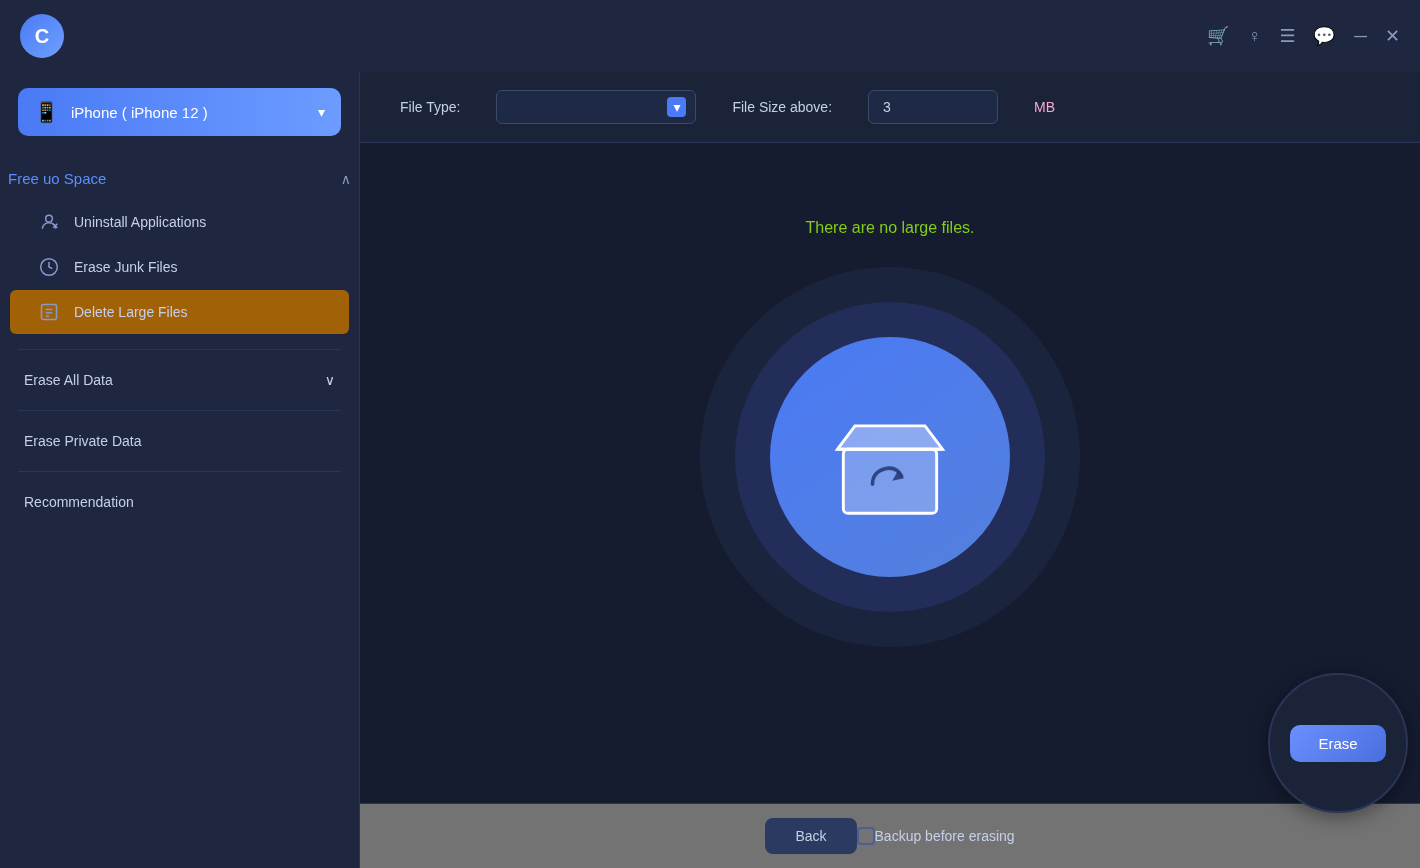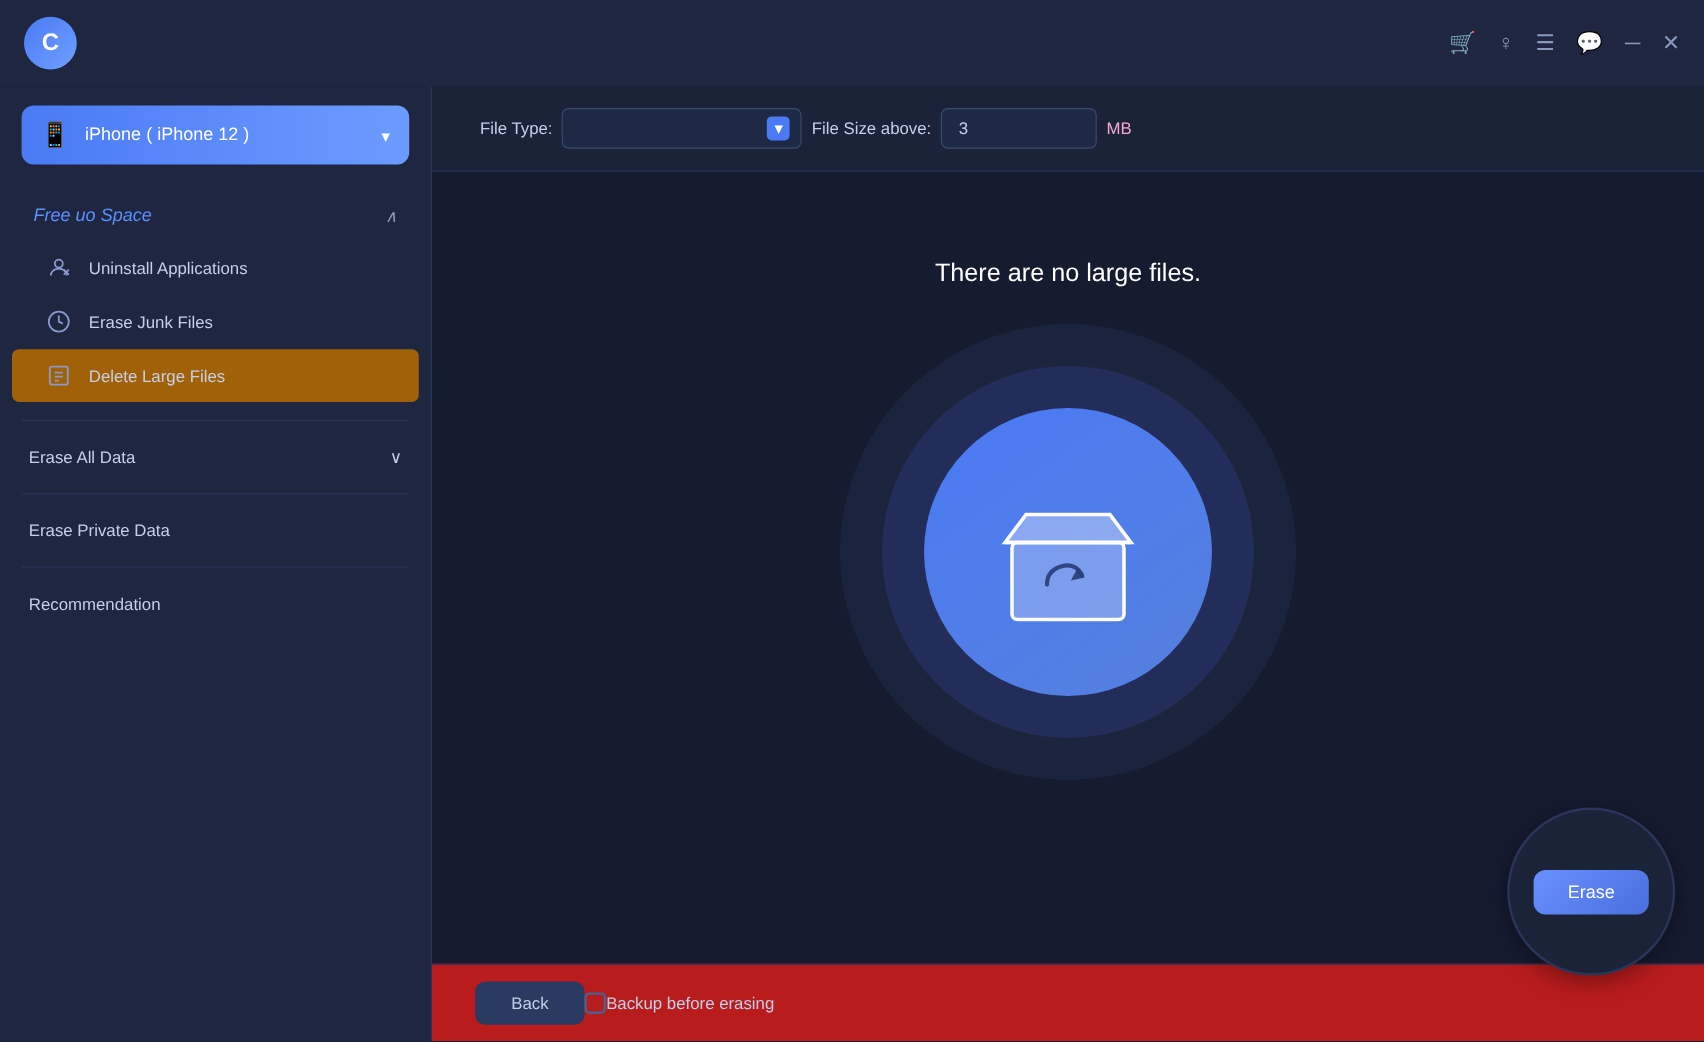--- a/index.html
+++ b/index.html
@@ -100,23 +100,22 @@
       font-size: 14px;
     }
 
     .sidebar-section {
       padding: 6px 0;
     }
     .sidebar-section-header {
       display: flex;
       align-items: center;
       justify-content: space-between;
-      padding: 12px 28px;
-      cursor: pointer;
-      font-style: italic;
+      padding: 12px 8px;
+      cursor: pointer;
     }
     .sidebar-section-title {
       font-size: 15px;
       font-weight: 500;
       color: #5b8eff;
     }
     .sidebar-section-arrow {
       color: #8899bb;
       font-size: 14px;
     }
@@ -162,21 +161,21 @@
       background: #151c30;
       display: flex;
       flex-direction: column;
       position: relative;
     }
 
     
     .filter-bar {
       display: flex;
       align-items: center;
-      gap: 8px;
+      gap: 36px;
       padding: 18px 40px;
       background: #1a2338;
       border-bottom: 1px solid #2a3558;
     }
     .filter-label {
       color: #c5d0e8;
       font-size: 14px;
       white-space: nowrap;
     }
     .filter-select-wrapper {
@@ -227,22 +226,22 @@
     .empty-state {
       flex: 1;
       display: flex;
       flex-direction: column;
       align-items: center;
       justify-content: center;
       gap: 30px;
       padding-bottom: 80px;
     }
     .empty-state-text {
-      color: #ffffff;
-      font-size: 21px;
+      color: #84cc16;
+      font-size: 16px;
       font-weight: 400;
       text-align: center;
     }
 
     
     .circle-container {
       position: relative;
       width: 380px;
       height: 380px;
       display: flex;
@@ -274,23 +273,23 @@
     }
     .box-icon {
       position: relative;
       z-index: 10;
     }
 
     
     .footer-bar {
       display: flex;
       align-items: center;
-      justify-content: flex-start;
+      justify-content: center;
       padding: 14px 36px;
-      background: #b91c1c;
+      background: #737373;
       border-top: 1px solid #2a3558;
     }
     .back-button {
       background: #2a3a60;
       border: none;
       border-radius: 8px;
       color: #c5d0e8;
       padding: 10px 30px;
       font-size: 14px;
       cursor: pointer;
@@ -312,21 +311,21 @@
       height: 18px;
       border: 2px solid #4a6090;
       border-radius: 4px;
       background: transparent;
     }
 
     
     .erase-circle {
       position: absolute;
       bottom: 55px;
-      right: 24px;
+      right: 12px;
       width: 140px;
       height: 140px;
       border-radius: 50%;
       background: #1a2338;
       border: 2px solid #2a3558;
       display: flex;
       align-items: center;
       justify-content: center;
       box-shadow: 0 4px 20px rgba(0,0,0,0.4);
     }

